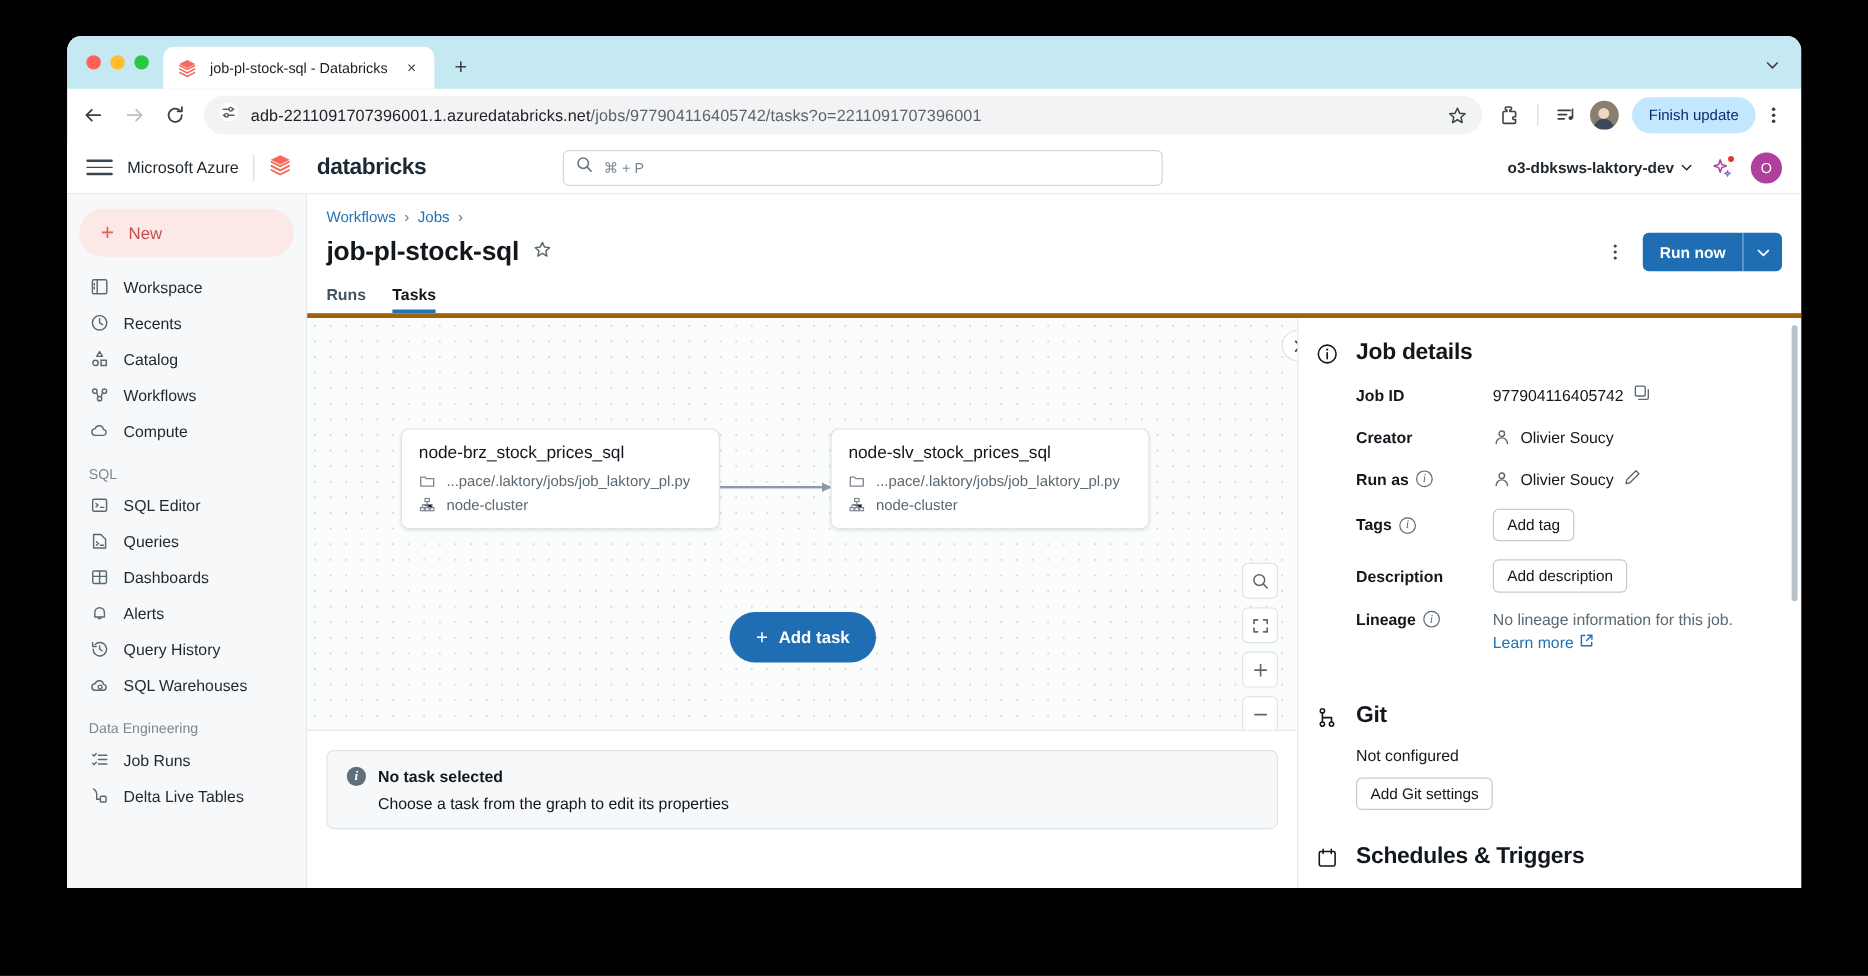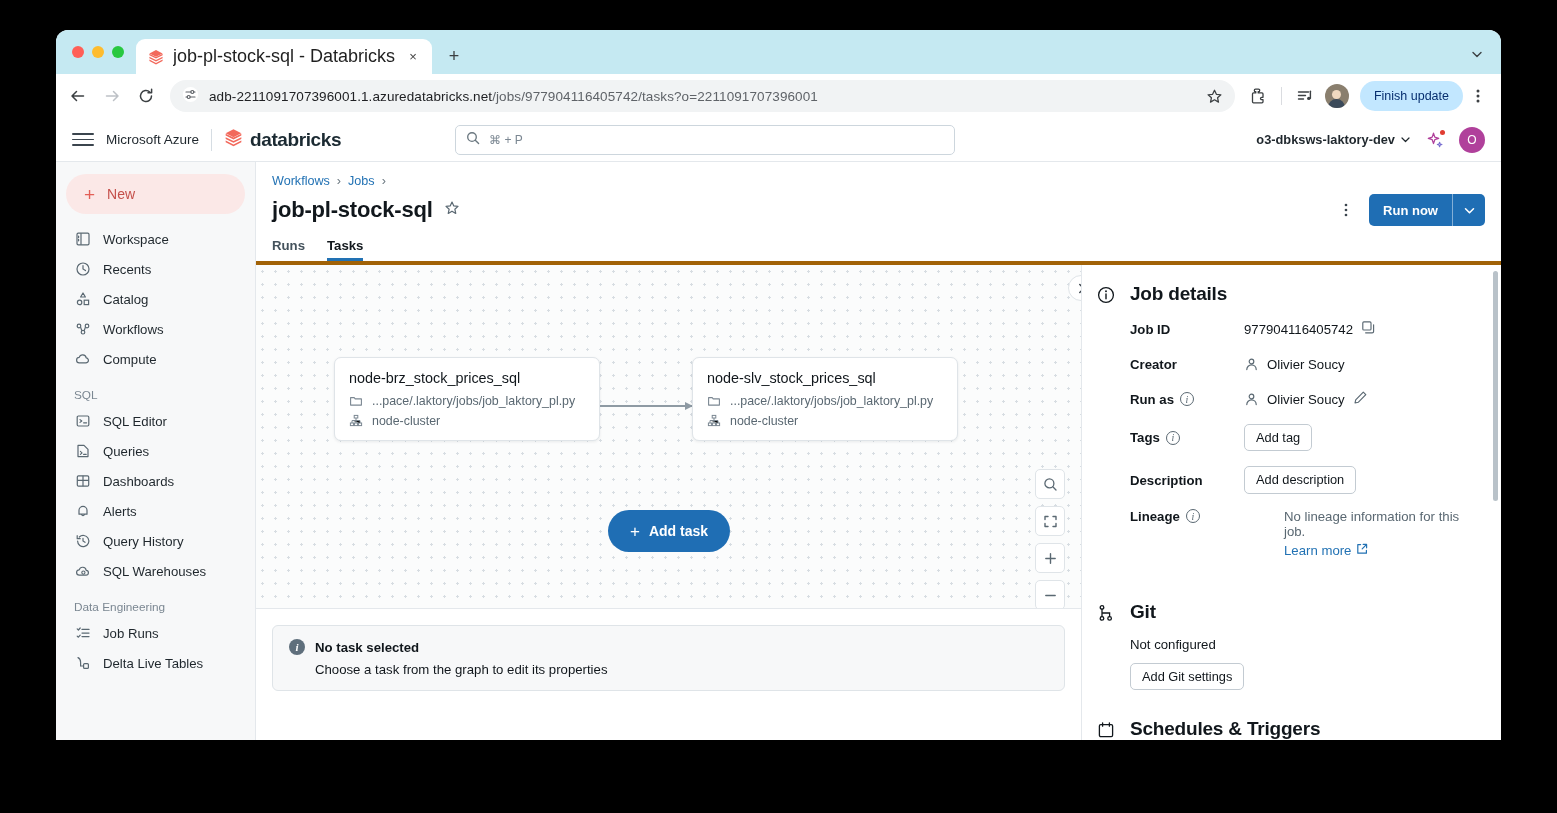--- a/index.html
+++ b/index.html
@@ -30,21 +30,21 @@
   .dot.yellow { background: #febc2e; }
   .dot.green { background: #28c840; }
   .tab {
     display: flex; align-items: center; gap: 9px;
     height: 35px; padding: 0 10px 0 12px;
     background: #ffffff; border-radius: 9px 9px 0 0;
     min-width: 226px; position: relative;
   }
   .tab-fav { width: 16px; height: 16px; flex: 0 0 16px; }
   .tab-title {
-    font-size: 18px; color: #1f1f1f; white-space: nowrap;
+    font-size: 12px; color: #1f1f1f; white-space: nowrap;
     overflow: hidden; text-overflow: ellipsis; flex: 1; text-align: center;
   }
   .tab-close {
     width: 18px; height: 18px; border-radius: 50%;
     display: flex; align-items: center; justify-content: center;
     font-size: 13px; color: #444; line-height: 1;
   }
   .newtab {
     width: 28px; height: 28px; margin: 0 0 4px 8px; border-radius: 50%;
     display: flex; align-items: center; justify-content: center;
@@ -92,21 +92,21 @@
   
   .app { height: calc(710px - 88px); background: #fff; display: flex; flex-direction: column; }
   .app-header {
     height: 44px; background: #fff; border-bottom: 1px solid #e4e8ec;
     display: flex; align-items: center; padding: 0 16px; gap: 12px;
   }
   .hamburger { width: 22px; height: 22px; display: flex; flex-direction: column; justify-content: center; gap: 4px; }
   .hamburger span { display: block; height: 1.6px; background: #3b454e; border-radius: 1px; }
   .azure-label { font-size: 13.5px; color: #1f272d; }
   .hdr-sep { width: 1px; height: 22px; background: #d6dde3; }
-  .brand { display: flex; align-items: center; gap: 7px; }
+  .brand { display: flex; align-items: center; gap: 21px; }
   .brand-name { font-size: 19px; font-weight: 700; color: #1b2a32; letter-spacing: -.4px; }
   .searchbar {
     width: 500px; height: 30px; border: 1px solid #cdd6dd; border-radius: 5px;
     display: flex; align-items: center; gap: 9px; padding: 0 10px; margin-left: 102px;
   }
   .searchbar .ph { font-size: 12.8px; color: #8b97a2; flex: 1; }
   .searchbar .kbd { font-size: 12px; color: #7b8792; }
   .hdr-right { margin-left: auto; display: flex; align-items: center; gap: 14px; }
   .ws-name { font-size: 12.8px; font-weight: 700; color: #1f272d; display: flex; align-items: center; gap: 5px; }
   .sparkle { position: relative; width: 20px; height: 20px; }
@@ -730,21 +730,21 @@
                     </span>
                   </div>
 
                   <div class="kv">
                     <span class="k">Description</span>
                     <span class="v">
                       <button class="btn-outline">Add description</button>
                     </span>
                   </div>
 
-                  <div class="kv" style="align-items:flex-start;gap:40px;">
+                  <div class="kv" style="align-items:flex-start;">
                     <span class="k">
                       <span>Lineage</span>
                       <span class="i-circle">i</span>
                     </span>
                     <span class="v muted" style="display:block;">
                       <span style="display:block;">No lineage information for this job.</span>
                       <span style="display:inline-flex; align-items:center; gap:5px; margin-top:4px;">
                         <span class="link">Learn more</span>
                         <span>
                           <svg width="12" height="12" viewBox="0 0 12 12">

